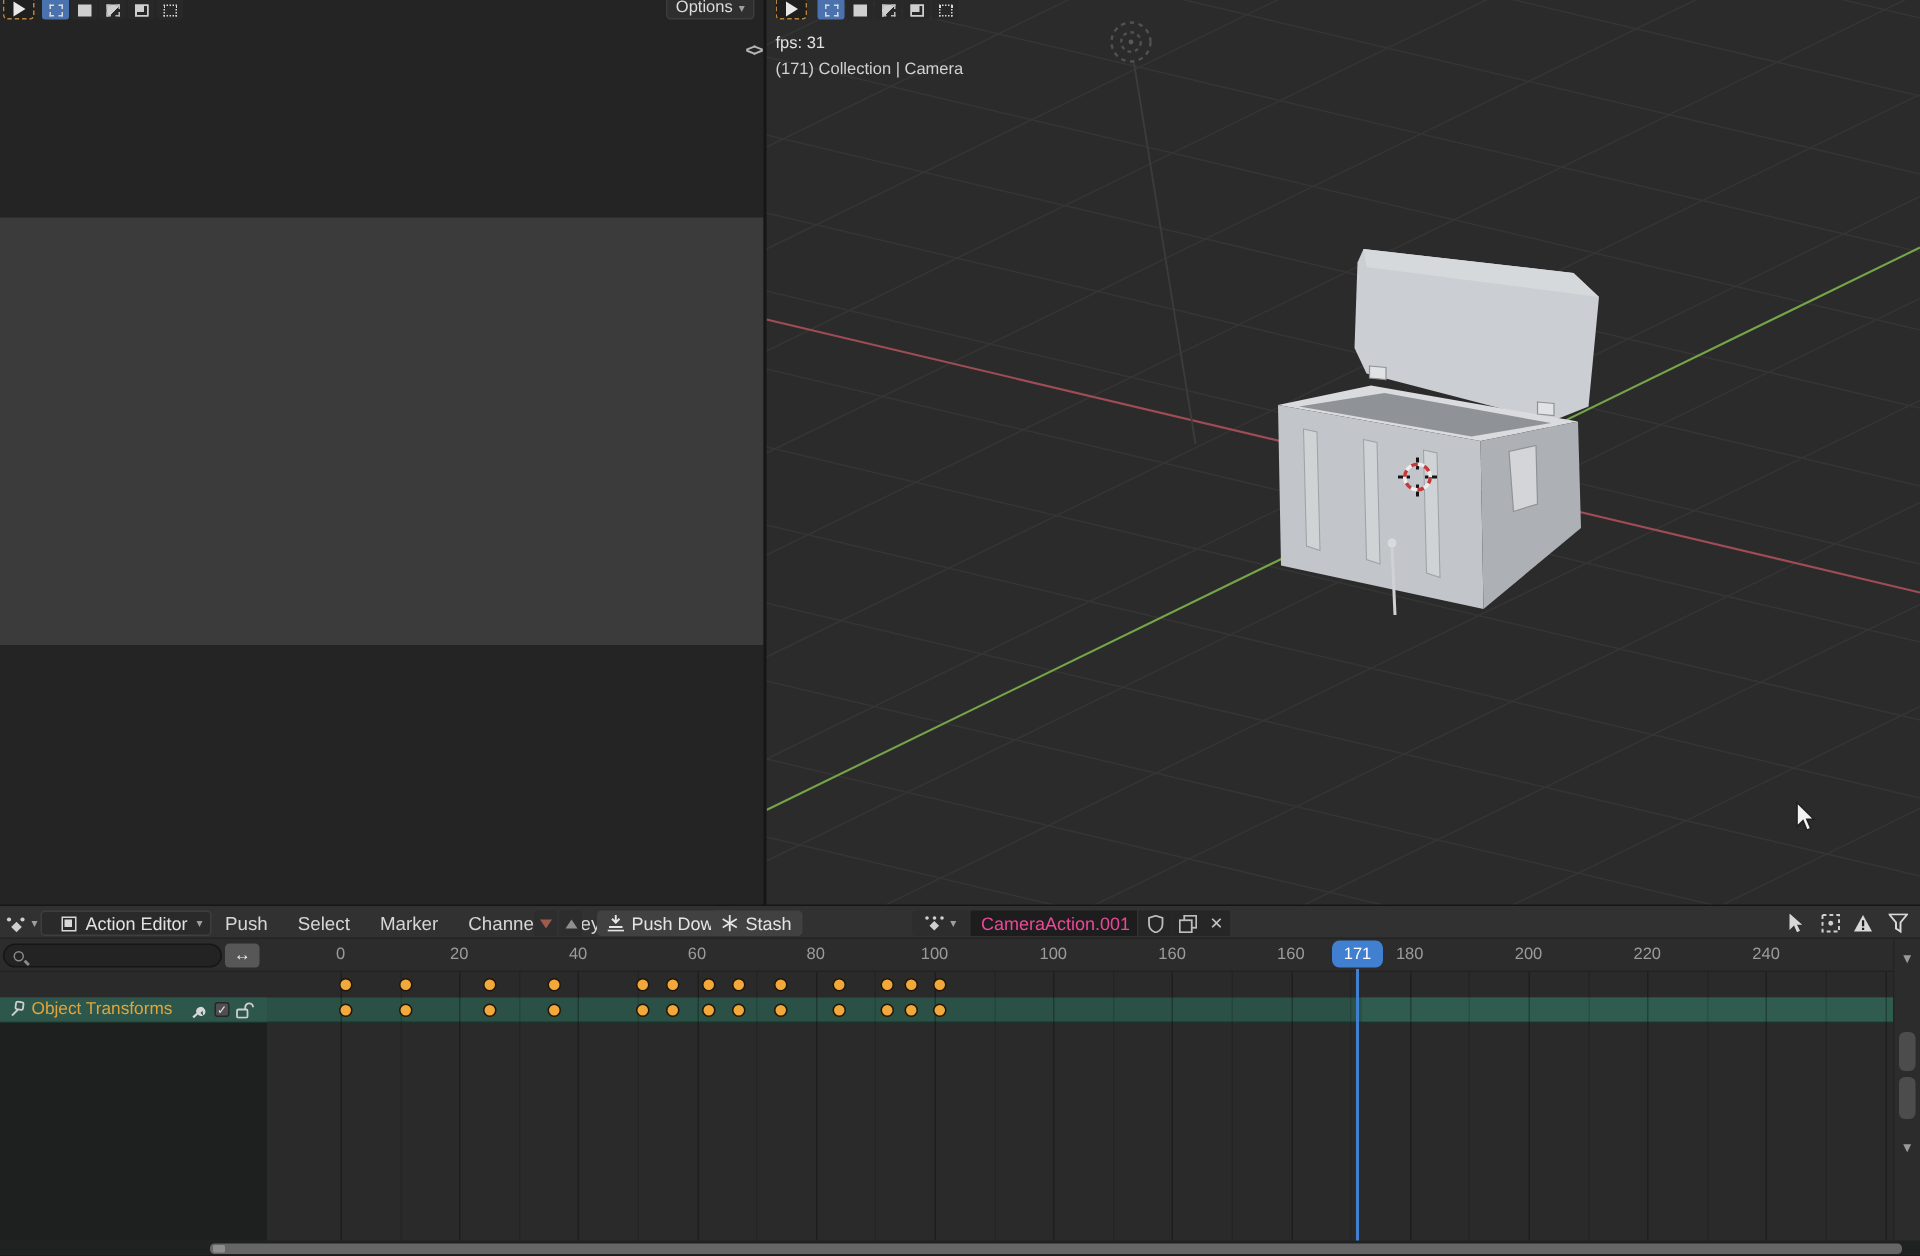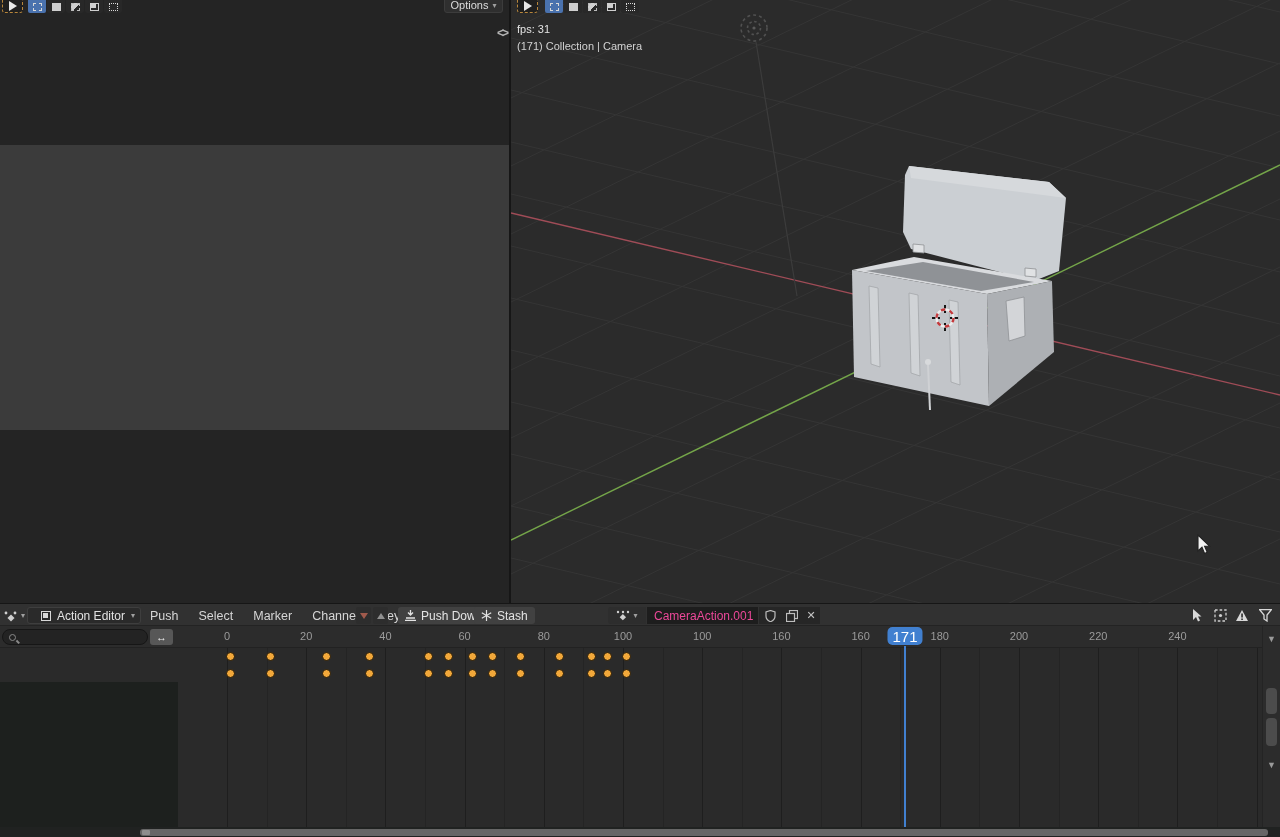--- a/index.html
+++ b/index.html
@@ -71,21 +71,21 @@
   .chan-icons { margin-left:auto; display:flex; align-items:center; gap:4px; padding-right:8px; }
   .checkbox { width:10px; height:10px; background:#4f4f4f; border:1px solid #272727; border-radius:2px; color:#e8e8e8;
     font-size:8px; line-height:9px; text-align:center; }
 
   #grid-area { position:absolute; left:178px; top:78px; width:1084px; height:145px; background:#2a2a2a; }
   #chan-below { position:absolute; left:0; top:78px; width:178px; height:145px; background:#1d201e; }
   .vline { position:absolute; width:1px; }
   .kf { position:absolute; width:9px; height:9px; border-radius:50%; border:1.5px solid #201708; }
   #playhead-line { position:absolute; width:2px; top:42px; height:181px; z-index:6; }
   #playhead-badge { position:absolute; top:23px; height:18px; min-width:34px; transform:translateX(-50%);
-    border-radius:5px; color:#fff; font-size:15px; display:flex; align-items:center; justify-content:center; z-index:7; }
+    border-radius:5px; color:#fff; font-size:11px; display:flex; align-items:center; justify-content:center; z-index:7; }
 
   #right-strip { position:absolute; right:0; top:22px; width:18px; height:201px; background:#2c2c2c; border-left:1px solid #242424; }
   .strip-chev { position:absolute; left:4px; color:#9a9a9a; font-size:9px; }
   .vthumb { position:absolute; left:3px; width:11px; background:#4c4c4c; border-radius:4px; }
 
   #hscroll-strip { position:absolute; left:0; top:223px; width:1280px; height:10px; background:#202221; }
   #hscroll-thumb { position:absolute; left:140px; top:2px; width:1128px; height:7px; background:#666666; border-radius:3px; }
   #hscroll-knob { position:absolute; left:142px; top:3px; width:8px; height:5px; background:#8e8e8e; border-radius:1px; }
 
   .small-ico-svg { display:block; }
@@ -350,20 +350,40 @@
     </div>
 
     <div id="ruler">
       <div id="search-box">
         <span class="mag"></span>
       </div>
       <div id="expand-btn">↔</div>
     </div>
 
 
+    <div class="chan-row" id="row-transforms" style="background: rgb(43, 80, 70);">
+      <div class="range-shade" id="tr-shade-post" style="left: 908px; width: 354px; background: rgb(47, 92, 79);"></div>
+      <div class="chan-head">
+        <svg width="11" height="12" class="small-ico-svg">
+          <line x1="2" y1="10" x2="6" y2="6" stroke="#cfcfcf" stroke-width="1.2"></line>
+          <rect x="4.5" y="1" width="5" height="5" rx="1" fill="none" stroke="#cfcfcf" stroke-width="1.2" transform="rotate(8 7 3.5)"></rect>
+        </svg>
+        <span>Object Transforms</span>
+        <span class="chan-icons">
+          <svg width="12" height="12" class="small-ico-svg">
+            <path d="M10.5 3.2 a3.2 3.2 0 1 0 -1.7 4.6 l2.4 2.9 1.3-1.1 -2.6-2.7 a3.2 3.2 0 0 0 0.6-3.7 l-1.8 1.8 -1.5-1.5 Z" fill="#d8d8d8" transform="scale(0.95) rotate(90 6 6)"></path>
+          </svg>
+          <span class="checkbox">✓</span>
+          <svg width="13" height="11" class="small-ico-svg">
+            <rect x="1" y="5" width="7" height="5.5" rx="1" fill="none" stroke="#cfcfcf" stroke-width="1.2"></rect>
+            <path d="M6.5 5 V3.5 a2.6 2.6 0 0 1 5.2 0" fill="none" stroke="#cfcfcf" stroke-width="1.2"></path>
+          </svg>
+        </span>
+      </div>
+    </div>
 
     <div id="grid-area"></div>
     <div id="chan-below"></div>
     <div id="vlines">
         <div class="vline" style="left: 227px; top: 44px; height: 179px; background: rgba(0, 0, 0, 0.28);"></div>
         <div class="vline" style="left: 266.6px; top: 44px; height: 179px; background: rgba(0, 0, 0, 0.13);"></div>
         <div class="vline" style="left: 306.2px; top: 44px; height: 179px; background: rgba(0, 0, 0, 0.28);"></div>
         <div class="vline" style="left: 345.8px; top: 44px; height: 179px; background: rgba(0, 0, 0, 0.13);"></div>
         <div class="vline" style="left: 385.4px; top: 44px; height: 179px; background: rgba(0, 0, 0, 0.28);"></div>
         <div class="vline" style="left: 425px; top: 44px; height: 179px; background: rgba(0, 0, 0, 0.13);"></div>

